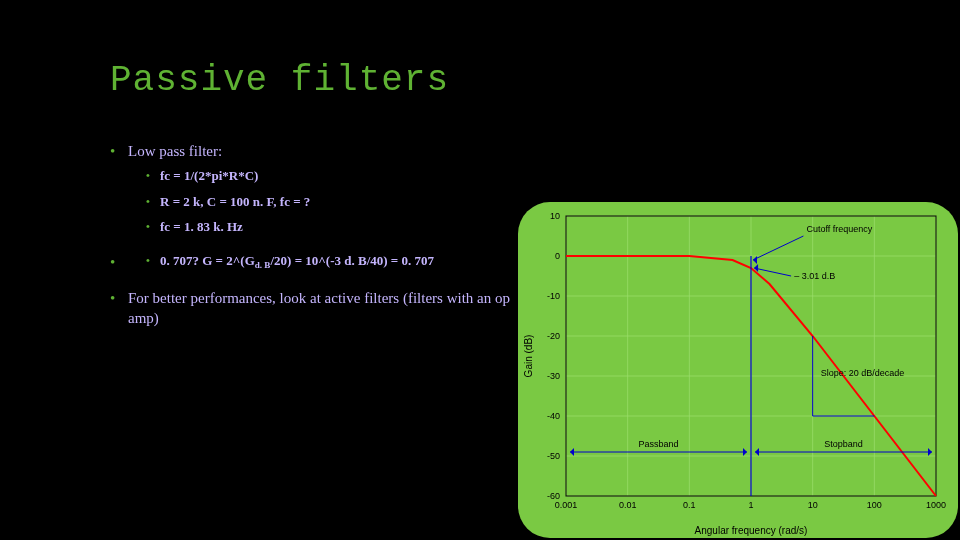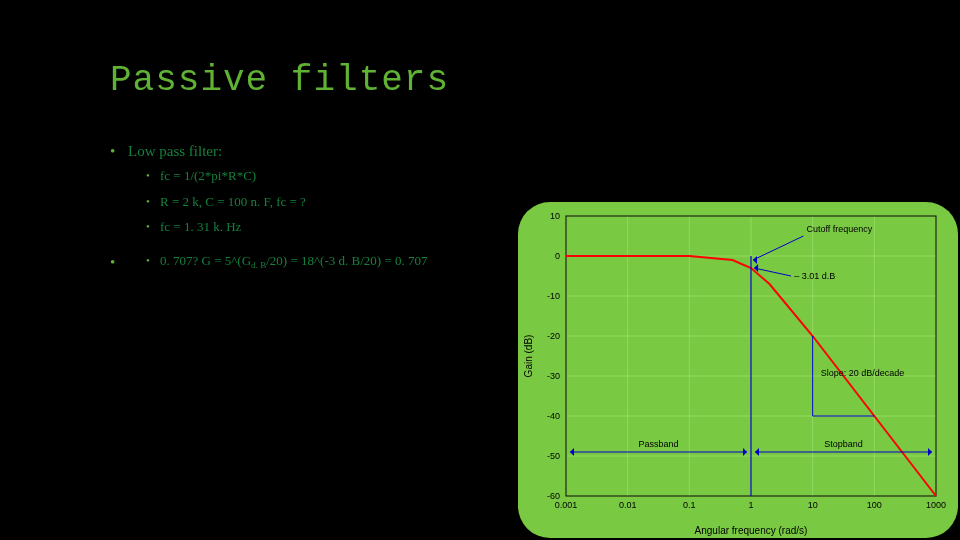--- a/index.html
+++ b/index.html
@@ -23,21 +23,21 @@
     font-family: "Courier New", Courier, monospace;
     color: #5fb233;
     font-size: 36px;
     letter-spacing: 1px;
     margin: 0 0 40px 0;
     font-weight: normal;
   }
   .content {
     font-size: 15px;
     line-height: 1.35;
-    color: #15803d;
+    color: #c4b5fd;
     max-width: 420px;
   }
   ul.lvl1 {
     list-style: none;
     padding: 0;
     margin: 0;
   }
   ul.lvl1 > li {
     position: relative;
     padding-left: 18px;
@@ -53,20 +53,21 @@
   ul.lvl2 {
     list-style: none;
     padding: 0;
     margin: 6px 0 0 18px;
   }
   ul.lvl2 > li {
     position: relative;
     padding-left: 14px;
     margin-bottom: 8px;
     font-size: 13px;
+    font-weight: bold;
   }
   ul.lvl2 > li::before {
     content: "•";
     position: absolute;
     left: 0;
     color: #5fb233;
     font-size: 11px;
     top: 1px;
   }
   .subscript {
@@ -96,30 +97,31 @@
 <div class="slide">
   <h1 class="title">Passive filters</h1>
 
   <div class="content">
     <ul class="lvl1">
       <li>
         <span>Low pass filter:</span>
         <ul class="lvl2">
           <li>fc = 1/(2*pi*R*C)</li>
           <li>R = 2 k, C = 100 n. F, fc = ?</li>
-          <li>fc = 1. 31 k. Hz</li>
+          <li>fc = 1. 83 k. Hz</li>
         </ul>
       </li>
       <li>
         <ul class="lvl2">
           <li>
-            <span>0. 707? G = 5^(G</span><span class="subscript">d. B</span><span>/20) = 18^(-3 d. B/20) = 0. 707</span>
+            <span>0. 707? G = 2^(G</span><span class="subscript">d. B</span><span>/20) = 10^(-3 d. B/40) = 0. 707</span>
           </li>
         </ul>
       </li>
+      <li>For better performances, look at active filters (filters with an op amp)</li>
     </ul>
   </div>
 
   <div class="chart-wrap">
     <svg id="chart-svg" width="440" height="336" viewBox="0 0 440 336">
         <line x1="48" y1="14" x2="48" y2="294" stroke="#9de06f" stroke-width="0.7"></line>
         <line x1="109.66666666666666" y1="14" x2="109.66666666666666" y2="294" stroke="#9de06f" stroke-width="0.7"></line>
         <line x1="171.33333333333331" y1="14" x2="171.33333333333331" y2="294" stroke="#9de06f" stroke-width="0.7"></line>
         <line x1="233" y1="14" x2="233" y2="294" stroke="#9de06f" stroke-width="0.7"></line>
         <line x1="294.66666666666663" y1="14" x2="294.66666666666663" y2="294" stroke="#9de06f" stroke-width="0.7"></line>

